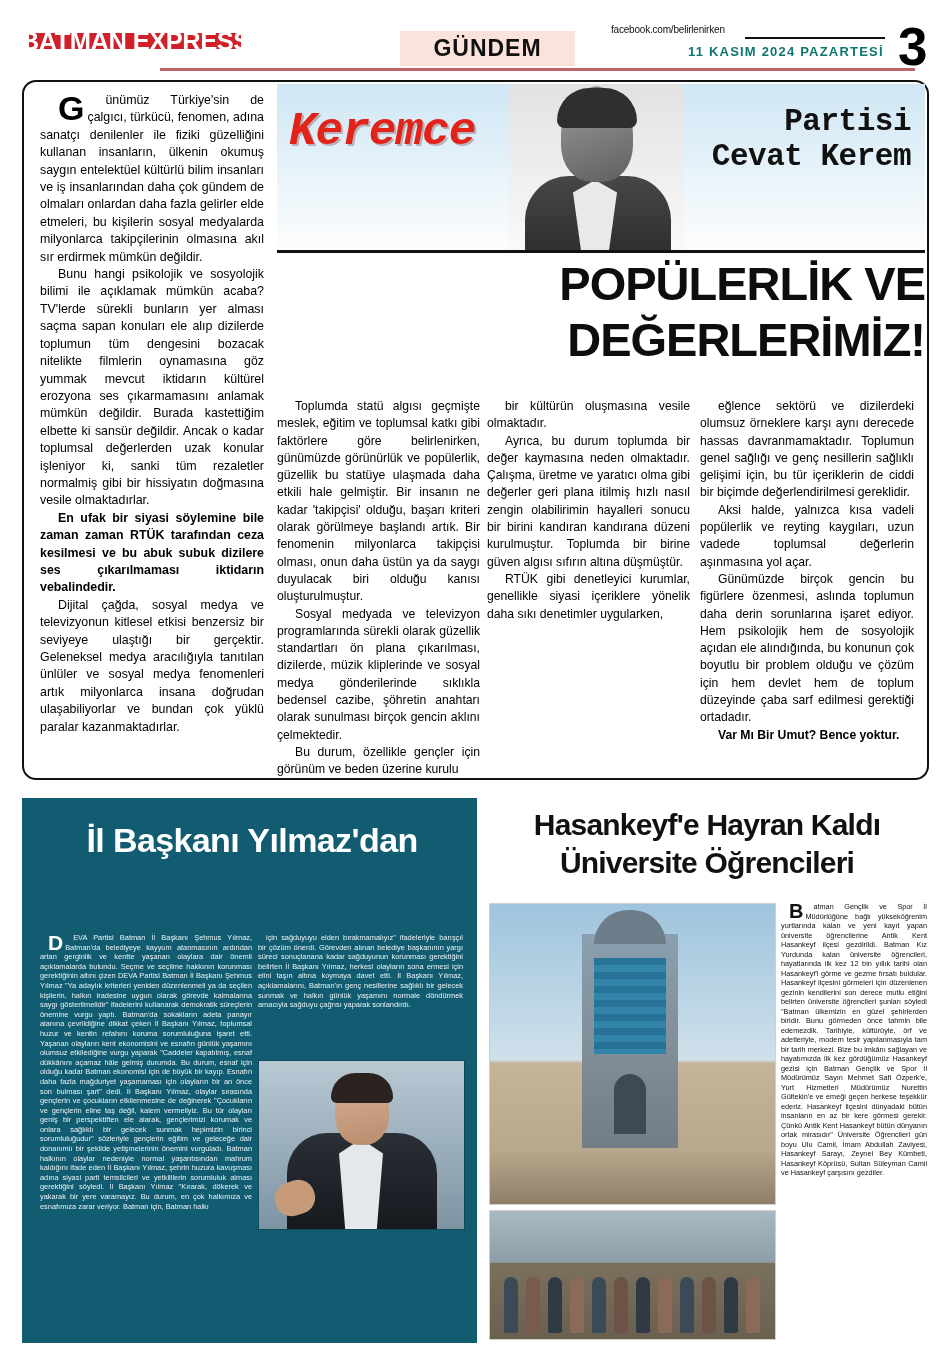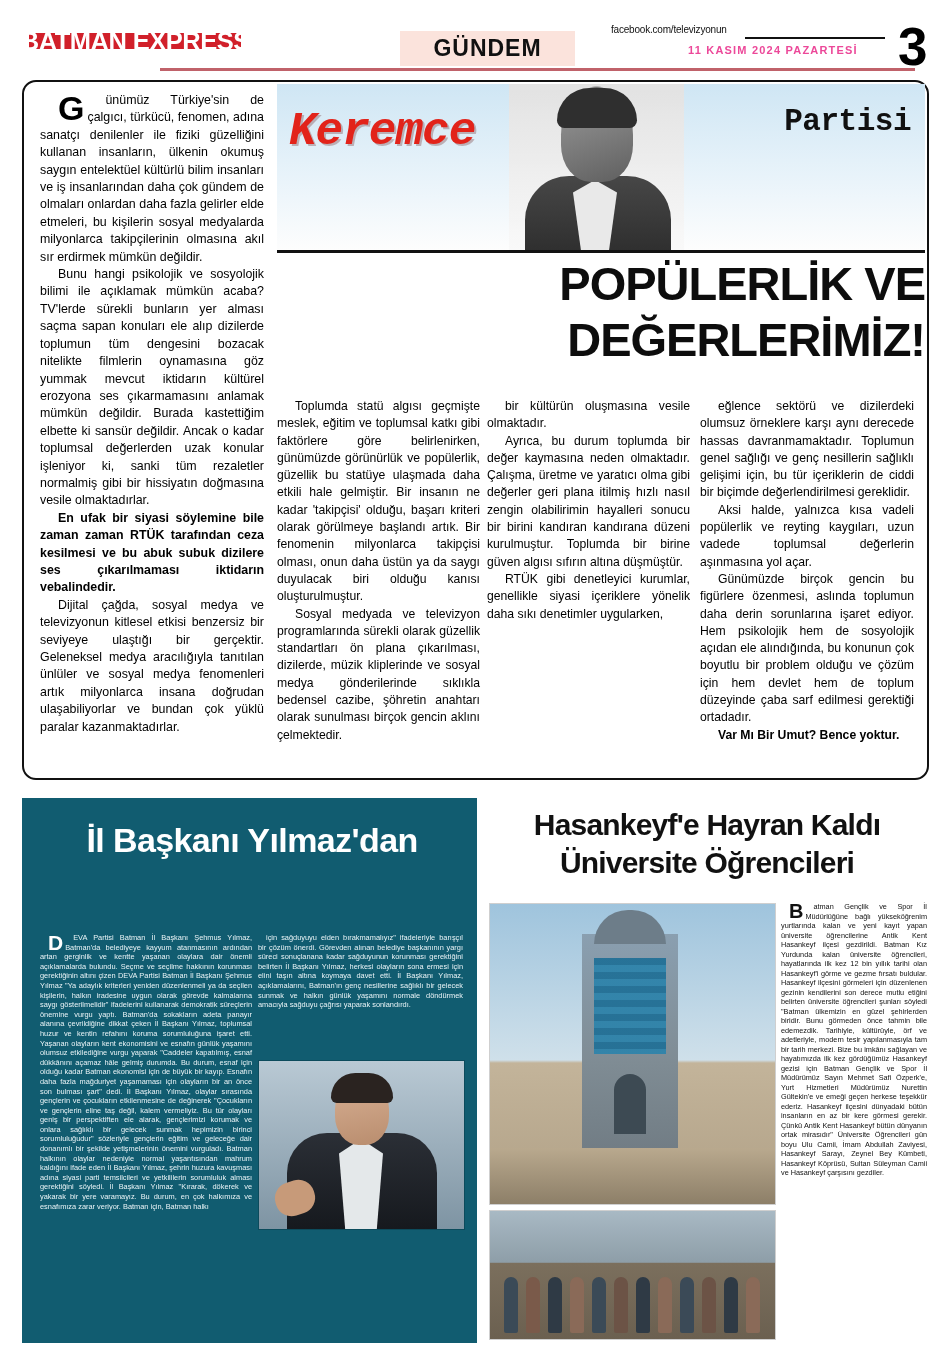--- a/index.html
+++ b/index.html
@@ -24,22 +24,22 @@
     position:absolute;left:400px;top:31px;width:175px;height:35px;
     background:#fbe3dc;display:flex;align-items:center;justify-content:center;
   }
   .gundem-tab b{font-size:23px;font-weight:bold;letter-spacing:1px;color:#111;}
   .fb-url{
     position:absolute;left:611px;top:24px;font-size:10px;color:#111;
     letter-spacing:-0.2px;
   }
   .rule-short{position:absolute;left:745px;top:37px;width:140px;height:2px;background:#111;}
   .date-line{
-    position:absolute;left:688px;top:44px;font-size:11px;font-weight:bold;
-    letter-spacing:1.2px;color:#ec4899;
+    position:absolute;left:688px;top:44px;font-size:13px;font-weight:bold;
+    letter-spacing:1.2px;color:#0f766e;
   }
   .page-no{
     position:absolute;left:898px;top:20px;font-size:53px;font-weight:bold;
     line-height:53px;color:#000;
   }
   .red-rule{position:absolute;left:160px;top:68px;width:755px;height:2.5px;background:#c0626a;}
 
   
   .top-frame{
     position:absolute;left:22px;top:80px;width:907px;height:700px;
@@ -216,21 +216,21 @@
 </head>
 <body>
 
 <div class="masthead">
   <div class="logo-box">
     <div class="logo-text">BATMAN EXPRESS</div>
   </div>
   <div class="gundem-tab">
     <b>GÜNDEM</b>
   </div>
-  <div class="fb-url">facebook.com/televizyonun</div>
+  <div class="fb-url">facebook.com/belirlenirken</div>
   <div class="rule-short"></div>
   <div class="date-line">11 KASIM 2024 PAZARTESİ</div>
   <div class="page-no">3</div>
   <div class="red-rule"></div>
 </div>
 
 <div class="top-frame"></div>
 
 <div class="col1">
   <p class="dropcap">Günümüz Türkiye'sin de çalgıcı, türkücü, fenomen, adına sanatçı denilenler ile fiziki güzelliğini kullanan insanların, ülkenin okumuş saygın entelektüel kültürlü bilim insanları ve iş insanlarından daha çok gündem de olmaları onlardan daha fazla gelirler elde etmeleri, bu kişilerin sosyal medyalarda milyonlarca takipçilerinin olmasına akıl sır erdirmek mümkün değildir.</p>
@@ -242,32 +242,34 @@
 <div class="keremce-banner">
   <div class="keremce-word">Keremce</div>
   <div class="portrait">
     <div class="body"></div>
     <div class="shirt"></div>
     <div class="head"></div>
     <div class="hair"></div>
   </div>
   <div class="author-name">
     <div>Partisi</div>
+    <div>Cevat Kerem</div>
   </div>
 </div>
 <div class="banner-underline"></div>
 
 <div class="headline">
   <div>POPÜLERLİK VE</div>
   <div>DEĞERLERİMİZ!</div>
 </div>
 
 <div class="colx" id="c2">
   <p>Toplumda statü algısı geçmişte meslek, eğitim ve toplumsal katkı gibi faktörlere göre belirlenirken, günümüzde görünürlük ve popülerlik, güzellik bu statüye ulaşmada daha etkili hale gelmiştir. Bir insanın ne kadar 'takipçisi' olduğu, başarı kriteri olarak görülmeye başlandı artık. Bir fenomenin milyonlarca takipçisi olması, onun daha üstün ya da saygı duyulacak biri olduğu kanısı oluşturulmuştur.</p>
   <p>Sosyal medyada ve televizyon programlarında sürekli olarak güzellik standartları ön plana çıkarılması, dizilerde, müzik kliplerinde ve sosyal medya gönderilerinde sıklıkla bedensel cazibe, şöhretin anahtarı olarak sunulması birçok gencin aklını çelmektedir.</p>
+  <p>Bu durum, özellikle gençler için görünüm ve beden üzerine kurulu</p>
 </div>
 
 <div class="colx" id="c3">
   <p>bir kültürün oluşmasına vesile olmaktadır.</p>
   <p>Ayrıca, bu durum toplumda bir değer kaymasına neden olmaktadır. Çalışma, üretme ve yaratıcı olma gibi değerler geri plana itilmiş hızlı nasıl zengin olabilirimin hayalleri sonucu bir birini kandıran kandırana düzeni kurulmuştur. Toplumda bir birine güven algısı sıfırın altına düşmüştür.</p>
   <p>RTÜK gibi denetleyici kurumlar, genellikle siyasi içeriklere yönelik daha sıkı denetimler uygularken,</p>
 </div>
 
 <div class="colx" id="c4">
   <p>eğlence sektörü ve dizilerdeki olumsuz örneklere karşı aynı derecede hassas davranmamaktadır. Toplumun genel sağlığı ve genç nesillerin sağlıklı gelişimi için, bu tür içeriklerin de ciddi bir biçimde değerlendirilmesi gereklidir.</p>

